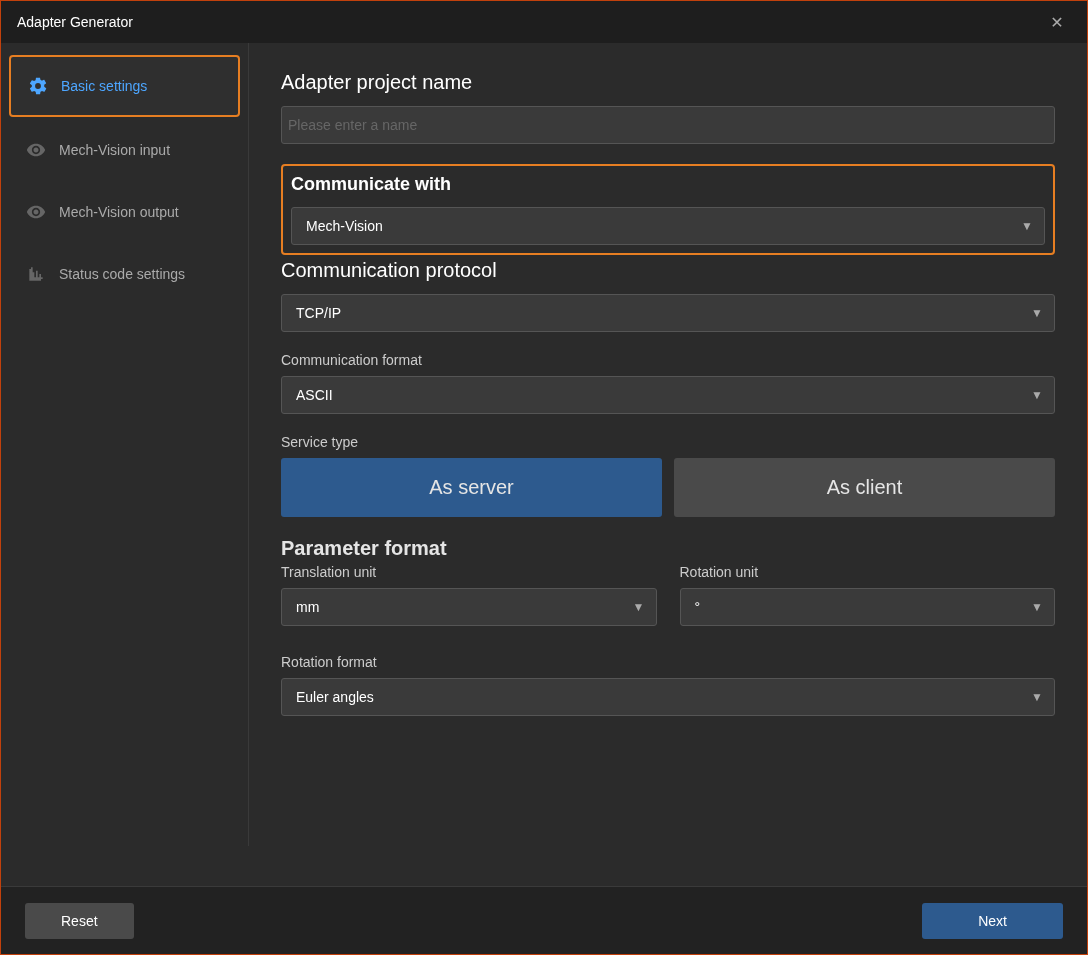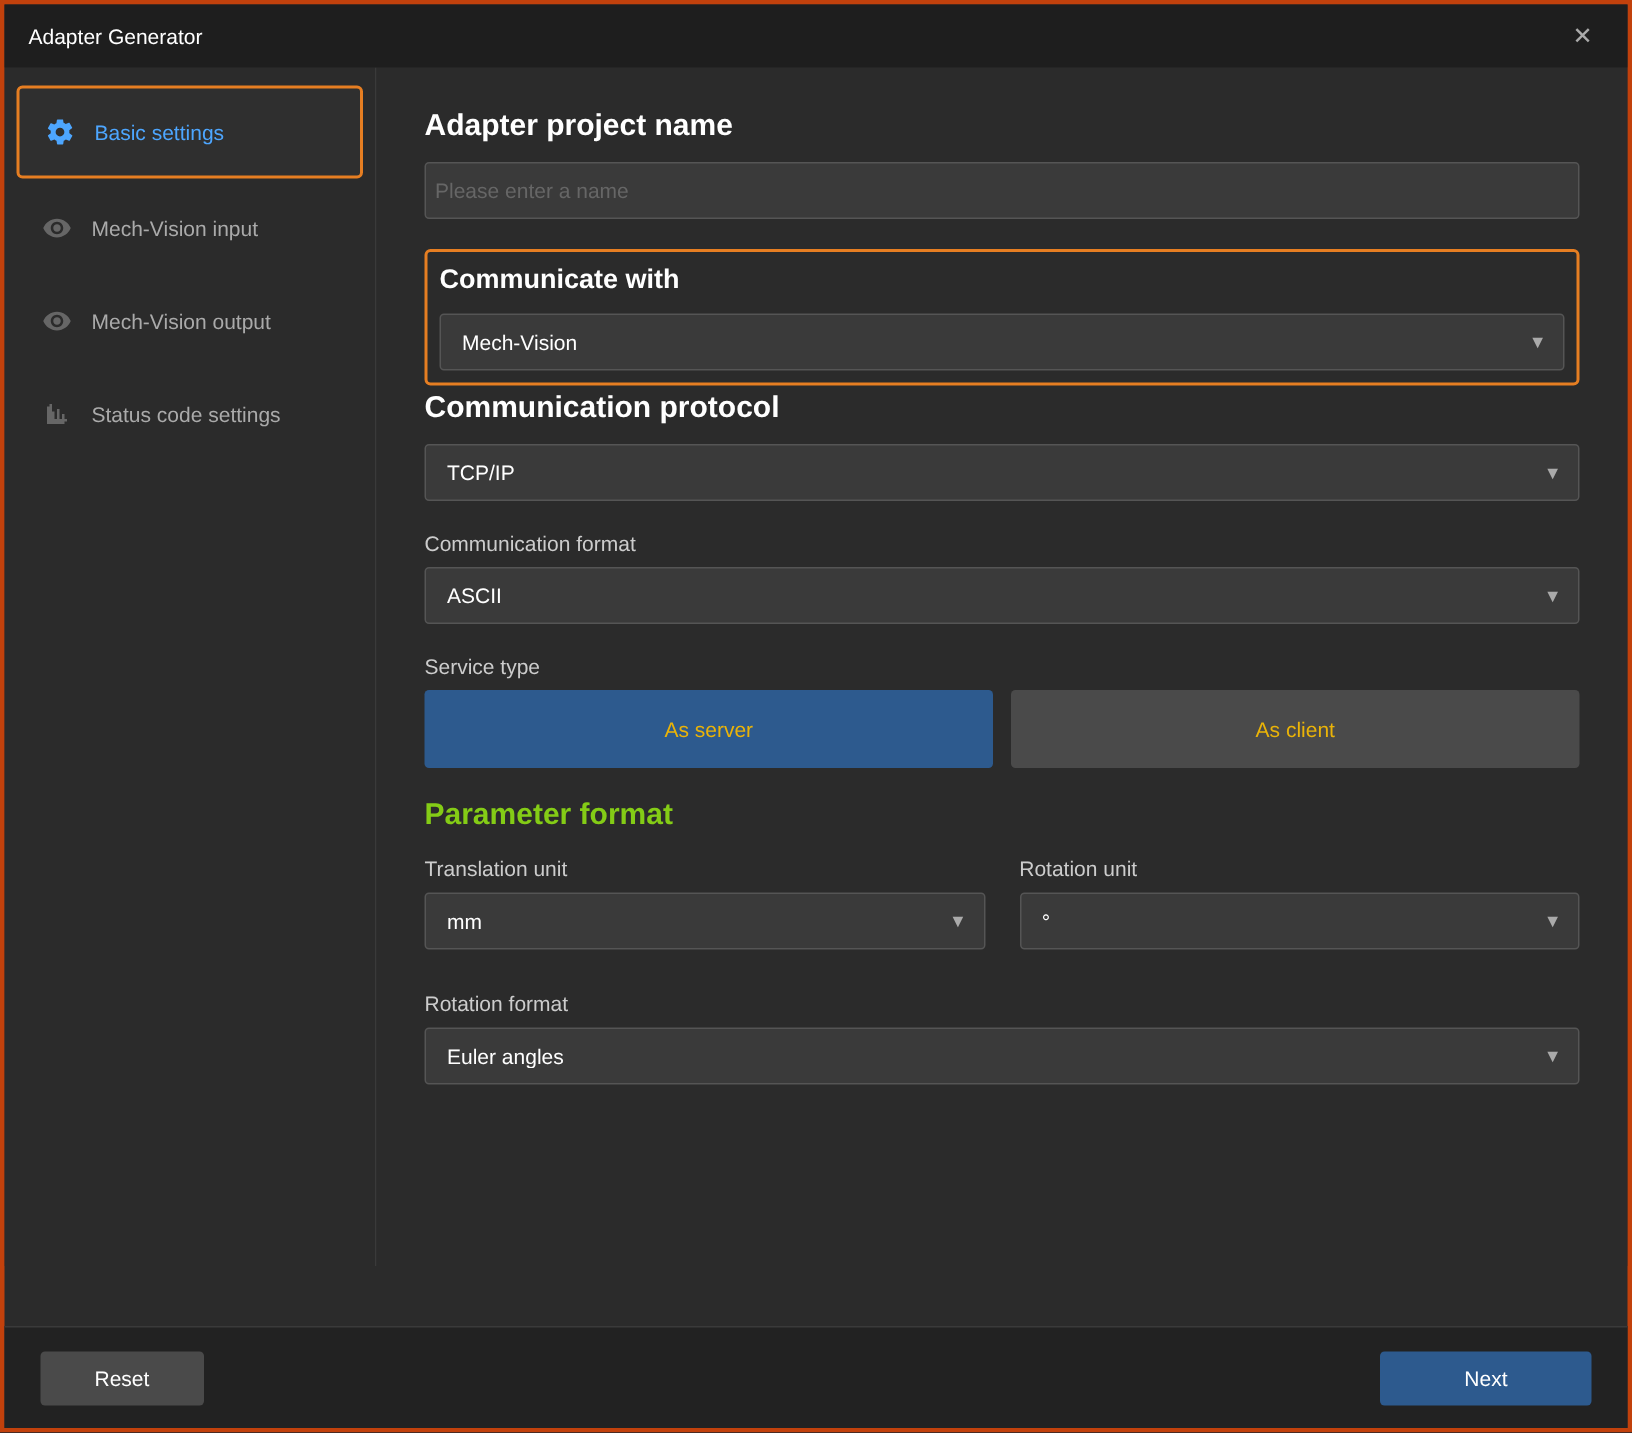--- a/index.html
+++ b/index.html
@@ -11,21 +11,21 @@
       width: 1088px;
       height: 955px;
       font-family: 'Segoe UI', Arial, sans-serif;
     }
     .dialog {
       width: 1088px;
       height: 955px;
       background: #2b2b2b;
       display: flex;
       flex-direction: column;
-      border: 3px solid #c2410c;
+      border: 1px solid #c2410c;
     }
     .title-bar {
       background: #1e1e1e;
       height: 42px;
       display: flex;
       align-items: center;
       justify-content: space-between;
       padding: 0 16px;
       flex-shrink: 0;
     }
@@ -89,21 +89,21 @@
     .sidebar-item.active .icon { color: #4da6ff; }
     .content-area {
       flex: 1;
       padding: 28px 32px;
       overflow-y: auto;
       background: #2b2b2b;
     }
     .section-title {
       color: #ffffff;
       font-size: 20px;
-      font-weight: 700;
+      font-weight: 400;
       margin-bottom: 12px;
     }
     .form-group {
       margin-bottom: 20px;
     }
     .form-label {
       color: #cccccc;
       font-size: 14px;
       margin-bottom: 8px;
       display: block;
@@ -157,37 +157,37 @@
       font-size: 12px;
     }
     .service-type-row {
       display: flex;
       gap: 12px;
       margin-top: 8px;
     }
     .service-btn {
       flex: 1;
       padding: 18px;
-      font-size: 14px;
+      font-size: 20px;
       cursor: pointer;
       border: none;
       border-radius: 3px;
-      color: #eab308;
+      color: #e5e5e5;
     }
     .service-btn.active {
       background: #2d5a8e;
     }
     .service-btn.inactive {
       background: #4a4a4a;
     }
     .param-format-title {
-      color: #84cc16;
+      color: #e5e5e5;
       font-size: 20px;
       font-weight: 700;
-      margin-bottom: 16px;
+      margin-bottom: 4px;
     }
     .two-col {
       display: flex;
       gap: 23px;
       margin-bottom: 28px;
     }
     .two-col .col {
       flex: 1;
     }
     .footer {

